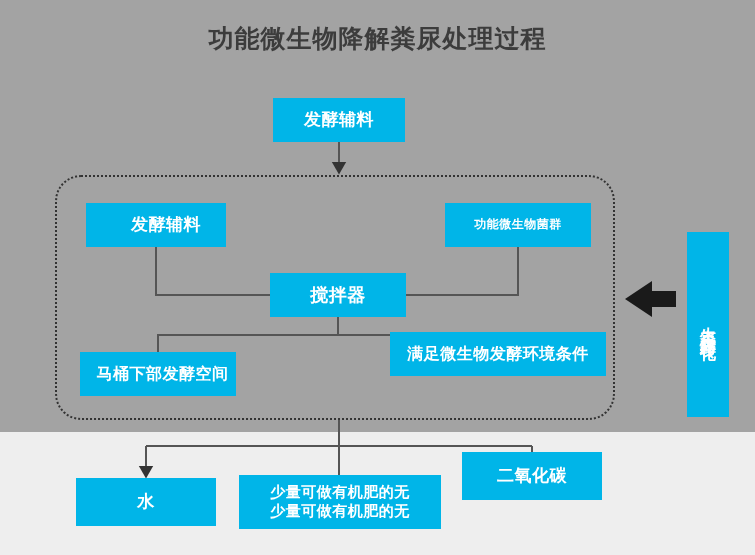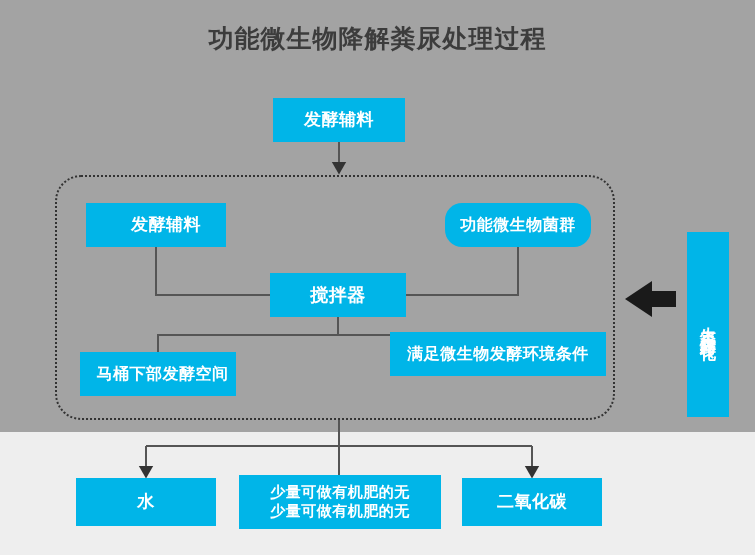--- a/index.html
+++ b/index.html
@@ -42,27 +42,27 @@
     line-height: 1.28;
     z-index: 3;
   }
   .node span {
     display: block;
     padding: 0 4px;
   }
   
   #node-excreta   { left: 273px; top: 98px;  width: 132px; height: 44px;  font-size: 17px; }
   #node-aux       { left: 86px;  top: 203px; width: 140px; height: 44px;  font-size: 17px; padding-left: 20px; }
-  #node-microbes  { left: 445px; top: 203px; width: 146px; height: 44px;  font-size: 16px; border-radius: 17px; }
+  #node-microbes  { left: 445px; top: 203px; width: 146px; height: 44px;  font-size: 12px; }
   #node-mixer     { left: 270px; top: 273px; width: 136px; height: 44px;  font-size: 18px; }
   #node-toilet    { left: 80px;  top: 352px; width: 156px; height: 44px;  font-size: 16px; padding-left: 9px; }
   #node-conditions{ left: 390px; top: 332px; width: 216px; height: 44px;  font-size: 16px; }
   #node-water     { left: 76px;  top: 478px; width: 140px; height: 48px;  font-size: 17px; }
   #node-solid     { left: 239px; top: 475px; width: 202px; height: 54px;  font-size: 15px; }
-  #node-co2       { left: 462px; top: 478px; width: 140px; height: 48px;  font-size: 17px; }
+  #node-co2       { left: 462px; top: 452px; width: 140px; height: 48px;  font-size: 17px; }
 
   #node-side {
     left: 687px;
     top: 232px;
     width: 42px;
     height: 185px;
     font-size: 16px;
     writing-mode: vertical-rl;
     text-orientation: upright;
     letter-spacing: 3px;

